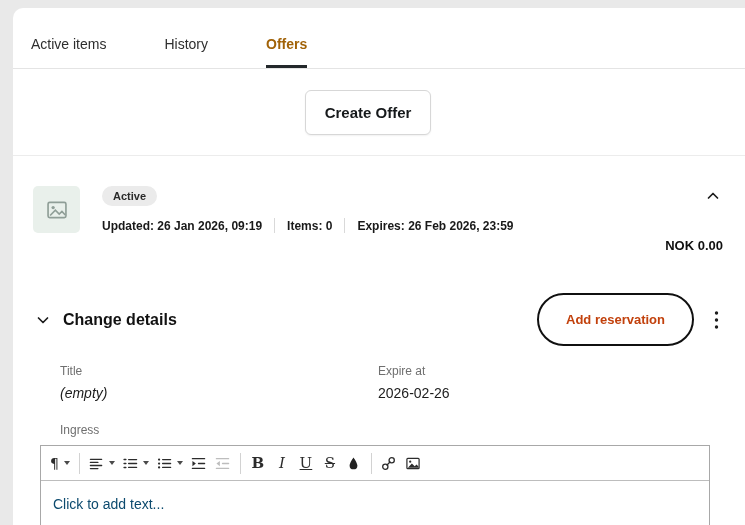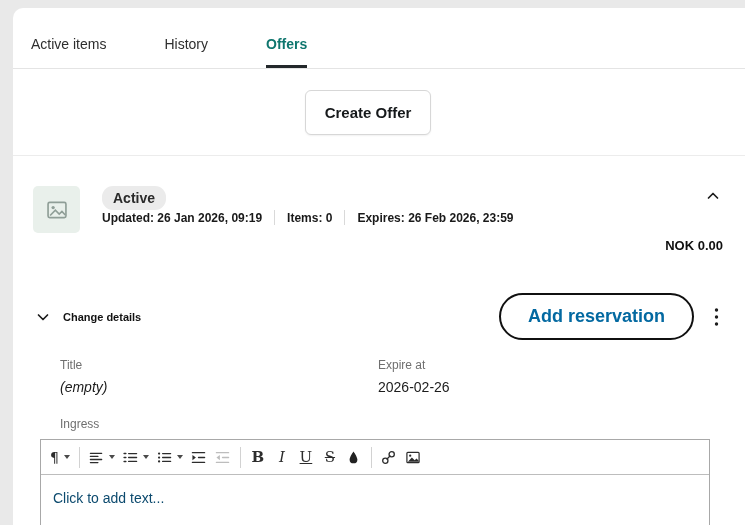--- a/index.html
+++ b/index.html
@@ -22,21 +22,21 @@
   .tabs {
     display:flex; align-items:flex-end; gap:58px;
     padding:28px 0 0 18px;
     border-bottom:1px solid #e4e4e4;
     text-align:center;
   }
   .tab {
     font-size:14px; color:#2e2e2e; padding-bottom:13px; cursor:pointer;
     border-bottom:3px solid transparent; white-space:nowrap;
   }
-  .tab.active { font-weight:700; color:#0f766e; border-bottom-color:#23282b; }
+  .tab.active { font-weight:700; color:#a16207; border-bottom-color:#23282b; }
 
   
   .actions-row {
     height:87px; display:flex; justify-content:center; align-items:center;
     padding-right:22px; border-bottom:1px solid #ececec;
   }
   .btn-create {
     background:#fff; border:1px solid #d7d7d7; border-radius:6px;
     padding:13px 19px; font-size:15px; font-weight:600; color:#16191b;
     font-family:"Liberation Sans", sans-serif;
@@ -45,42 +45,42 @@
 
   
   .card { padding:30px 22px 0 20px; display:flex; align-items:flex-start; }
   .thumb {
     width:47px; height:47px; border-radius:5px; background:#e9f0eb;
     display:flex; align-items:center; justify-content:center; flex:0 0 auto;
   }
   .card-mid { margin-left:22px; flex:1; }
   .badge {
     display:inline-block; background:#ebebeb; border-radius:11px;
-    padding:4px 11px; font-size:14px; font-weight:700; color:#2a2a2a;
+    padding:4px 11px; font-size:11px; font-weight:700; color:#2a2a2a;
   }
   .meta-line {
-    display:flex; align-items:center;
+    margin-top:12px; display:flex; align-items:center;
     font-size:12px; font-weight:700; color:#191919;
   }
   .meta-sep { width:1px; height:15px; background:#d9d9d9; margin:0 12px; }
   .card-right { display:flex; flex-direction:column; align-items:flex-end; gap:32px; }
   .collapse-btn { background:none; border:none; cursor:pointer; padding:2px; }
   .amount { font-size:13px; font-weight:700; color:#101010; white-space:nowrap; }
 
   
   .details-head {
     margin-top:40px; padding:0 22px 0 20px;
     display:flex; align-items:center;
   }
   .details-toggle { background:none; border:none; cursor:pointer; display:flex; align-items:center; padding:2px; }
-  .details-title { font-size:11px; font-weight:700; margin-left:10px; color:#121212; }
+  .details-title { font-size:16px; font-weight:700; margin-left:10px; color:#121212; }
   .details-spacer { flex:1; }
   .btn-reservation {
     background:#fff; border:2px solid #101010; border-radius:999px;
-    padding:11px 27px; font-size:18px; font-weight:700; color:#0369a1;
+    padding:17px 27px; font-size:13px; font-weight:700; color:#c2410c;
     font-family:"Liberation Sans", sans-serif; cursor:pointer;
   }
   .kebab-btn { background:none; border:none; cursor:pointer; margin-left:16px; padding:4px; }
 
   
   .fields {
     display:grid; grid-template-columns:318px 1fr;
     padding:18px 22px 0 47px; row-gap:4px;
   }
   .field-label { font-size:12px; color:#6f6f6f; margin-bottom:7px; }

